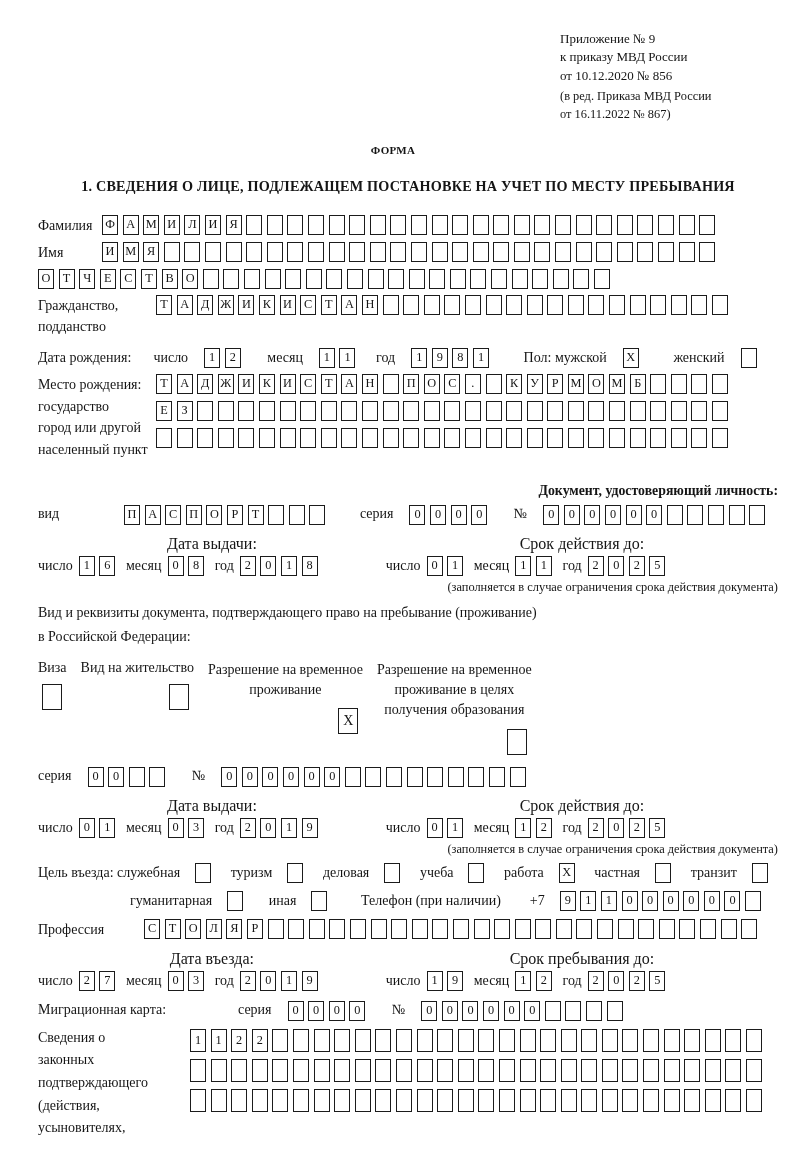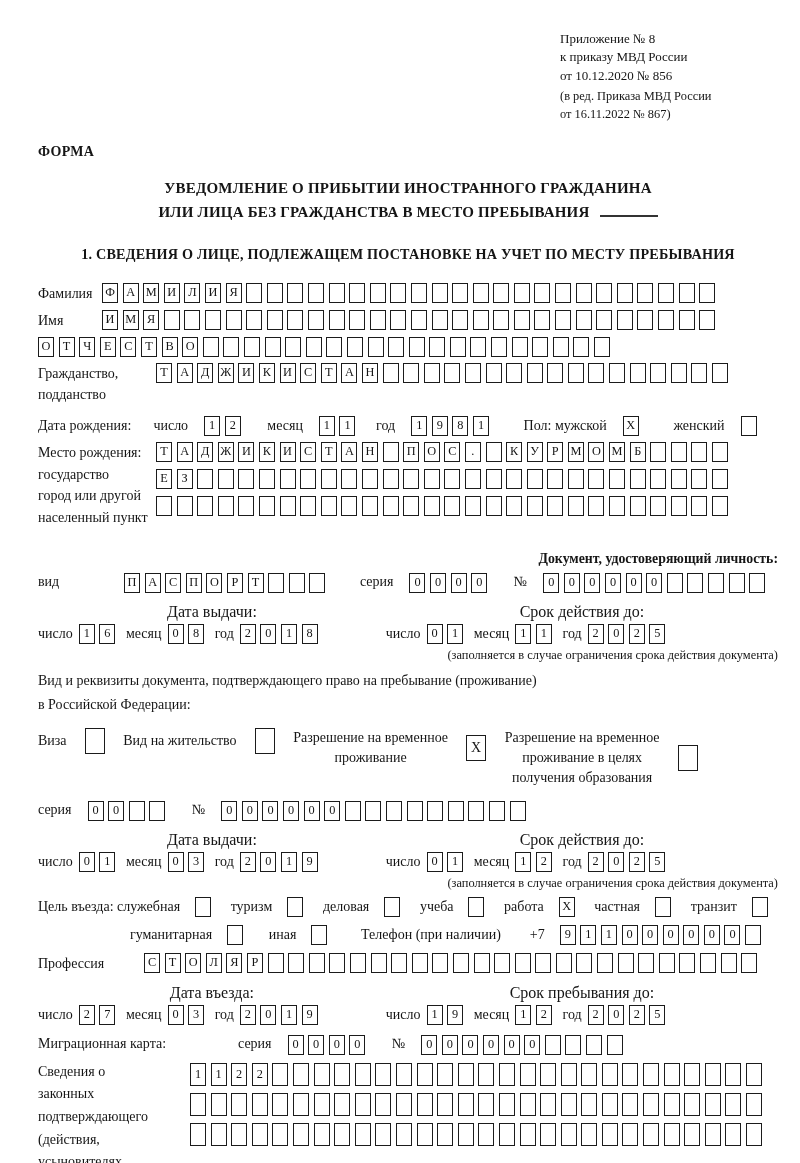--- a/index.html
+++ b/index.html
@@ -3,21 +3,21 @@
 <meta charset="utf-8">
 <style>
   * { margin:0; padding:0; box-sizing:border-box; }
   html,body { background:#ffffff; }
   body { width:800px; color:#151515; font-family:"Liberation Serif","DejaVu Serif",serif; }
   .page { width:800px; min-height:1163px; background:#fff; padding:30px 22px 30px 38px; }
 
   .hdr { display:flex; justify-content:flex-end; padding-right:22px; }
   .hdr-block { width:196px; font-size:13px; line-height:1.42; }
   .hdr-block .rev { font-size:12.4px; margin-top:3px; }
-  .forma { text-align:left; padding-right:30px; font-weight:bold; font-size:14px; margin:20px 0 16px; letter-spacing:.3px; }
+  .forma { text-align:center; padding-right:30px; font-weight:bold; font-size:11px; margin:20px 0 16px; letter-spacing:.3px; }
 
   .title { text-align:center; font-weight:bold; font-size:15px; line-height:1.6; margin-bottom:4px; letter-spacing:.2px; }
   .blank-line { display:inline-block; width:58px; border-bottom:2px solid #333; height:.95em; margin-left:10px; }
   .sec-heading { text-align:center; font-weight:bold; font-size:14.2px; margin:22px 0 20px; letter-spacing:.2px; }
 
   .frow { display:flex; align-items:flex-start; margin-bottom:6px; }
   .lbl { font-size:14px; line-height:1.5; flex:0 0 auto; }
   .lbl-w1 { width:64px; }
   .lbl-w2 { width:118px; }
   .lbl-kind { width:70px; }
@@ -41,53 +41,49 @@
   .dates { margin-top:10px; }
   .dcol-l { width:47%; }
   .dcol-r { width:53%; }
   .dhead { text-align:center; font-size:16px; margin-bottom:3px; }
   .dline { display:flex; align-items:center; gap:6px; font-size:14px; }
   .dnote { font-size:12.4px; text-align:right; margin-top:4px; }
 
   .plain { font-size:14px; line-height:1.75; }
 
   .visa-row { margin:10px 0 12px; display:flex; align-items:flex-start; gap:14px; }
-  .opt { display:flex; align-items:center; gap:18px; font-size:14px; }
+  .opt { display:flex; align-items:flex-end; gap:8px; font-size:14px;flex-direction:column; }
   .opt-multi { text-align:center; line-height:1.45; }
 
   .purpose-row { display:flex; align-items:center; gap:15px; font-size:14px; margin-bottom:8px; flex-wrap:nowrap; }
   .indent-90 { padding-left:92px; }
 
   .rep { margin-top:6px; }
   .rep-lbl { width:152px; }
   .rep-lbl div { line-height:1.62; font-size:14px; }
 </style>
 </head>
 <body>
 
 <div class="page">
 
   <div class="hdr">
     <div class="hdr-block">
-      <div>Приложение № 8</div>
+      <div>Приложение № 9</div>
       <div>к приказу МВД России</div>
       <div>от 10.12.2020 № 856</div>
       <div class="rev">
         <div>(в ред. Приказа МВД России</div>
         <div>от 16.11.2022 № 867)</div>
       </div>
     </div>
   </div>
 
   <div class="forma">ФОРМА</div>
 
-  <div class="title">
-    <div>УВЕДОМЛЕНИЕ О ПРИБЫТИИ ИНОСТРАННОГО ГРАЖДАНИНА</div>
-    <div><span>ИЛИ ЛИЦА БЕЗ ГРАЖДАНСТВА В МЕСТО ПРЕБЫВАНИЯ</span><span class="blank-line"></span></div>
-  </div>
 
   <div class="sec-heading">1. СВЕДЕНИЯ О ЛИЦЕ, ПОДЛЕЖАЩЕМ ПОСТАНОВКЕ НА УЧЕТ ПО МЕСТУ ПРЕБЫВАНИЯ</div>
 
   <div class="frow">
     <div class="lbl lbl-w1">Фамилия</div>
     <div class="cells">
         <span class="cell">Ф</span>
         <span class="cell">А</span>
         <span class="cell">М</span>
         <span class="cell">И</span>

